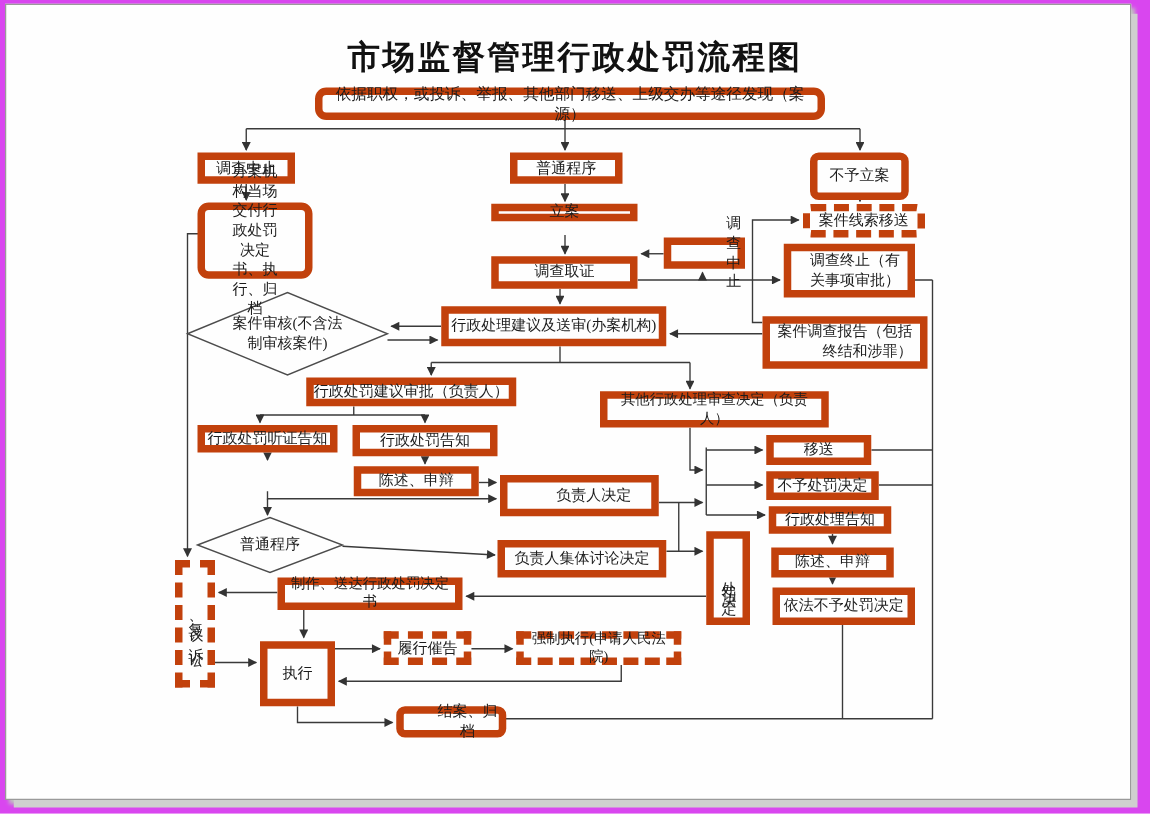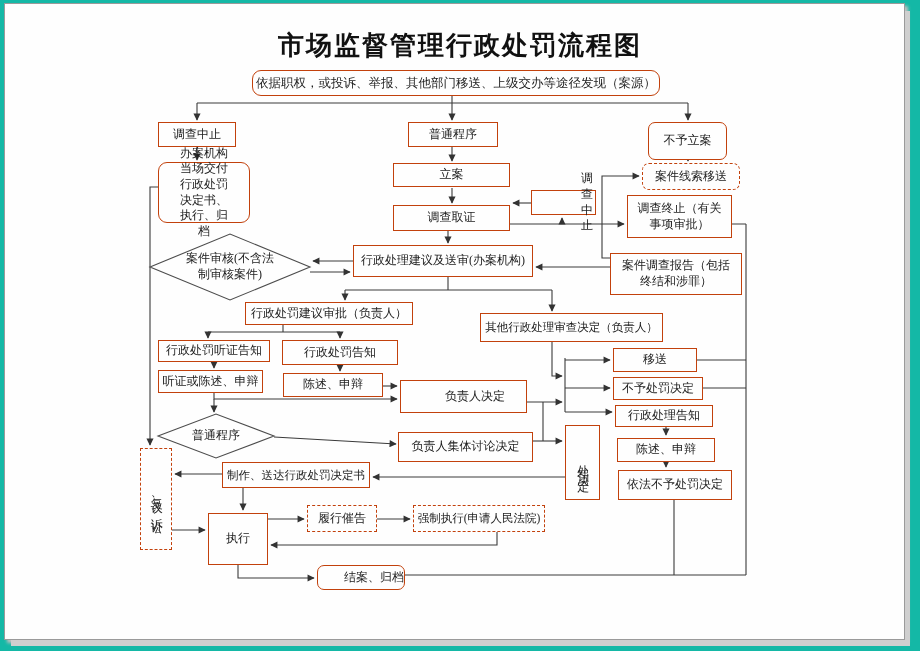--- a/index.html
+++ b/index.html
@@ -1,29 +1,29 @@
 <!DOCTYPE html>
 <html><head>
 <meta charset="utf-8">
 <style>
   html,body{margin:0;padding:0;background:#fff;}
-  .stage{position:relative;width:920px;height:651px;background:#14b8a6;overflow:hidden;
+  .stage{position:relative;width:920px;height:651px;background:#d946ef;overflow:hidden;
          font-family:"Liberation Serif","DejaVu Serif",serif;}
   .page{position:absolute;left:4px;top:3px;width:899px;height:635px;background:#fefefe;
         border:1px solid #9a9a9a;box-shadow:6px 7px 0 -1px #cfcfcf,3px 3px 3px #c0c0c0;}
   .title{position:absolute;left:0;right:0;top:28px;text-align:center;font-size:26px;
          font-weight:bold;color:#111;letter-spacing:2px;}
   svg.edges{position:absolute;left:0;top:0;}
   .node{position:absolute;display:flex;align-items:center;justify-content:center;
-        box-sizing:border-box;border:1px solid #c2410c;background:#fefefe;color:#1c1c1c;
+        box-sizing:border-box;border:6px solid #c2410c;background:#fefefe;color:#1c1c1c;
         font-size:12px;line-height:1.3;text-align:center;z-index:2;}
   .node.dashed{border-style:dashed;}
   .node.round{border-radius:7px;}
   .node.biground{border-radius:9px;}
-  .node.leftal{justify-content:flex-start;text-align:center;padding:0 6px;}
+  .node.leftal{justify-content:flex-start;text-align:right;padding:0 6px;}
   .node.vert{writing-mode:vertical-rl;letter-spacing:5px;padding-top:4px;}
   .node.small{font-size:11.5px;}
   .dlabel{position:absolute;display:flex;align-items:center;justify-content:center;
           text-align:center;font-size:12px;line-height:1.3;color:#1c1c1c;z-index:3;background:transparent;}
 </style>
 </head>
 <body>
 
 <div class="stage">
   <div class="page"></div>
@@ -92,32 +92,31 @@
       <polygon points="150,267 230,234 310,267 230,300"></polygon>
       <polygon points="158,436 216,414 274,436 216,458"></polygon>
     </g>
   </svg>
 
   <div class="node biground" style="left:252px;top:70px;width:408px;height:26px;font-size:12.5px;">依据职权，或投诉、举报、其他部门移送、上级交办等途径发现（案源）</div>
   <div class="node" style="left:158px;top:122px;width:78px;height:25px;">调查中止</div>
   <div class="node" style="left:408px;top:122px;width:90px;height:25px;">普通程序</div>
   <div class="node round" style="left:648px;top:122px;width:79px;height:38px;">不予立案</div>
   <div class="node biground" style="left:158px;top:162px;width:92px;height:61px;padding:18px;">办案机构当场交付行政处罚决定书、执行、归档</div>
-  <div class="node" style="left:393px;top:163px;width:117px;height:24px;">立案</div>
+  <div class="node" style="left:393px;top:163px;width:117px;height:14px;">立案</div>
   <div class="node" style="left:393px;top:205px;width:117px;height:26px;">调查取证</div>
   <div class="node" style="left:531px;top:190px;width:65px;height:25px;padding-left:47px;">调查中止</div>
   <div class="node round dashed" style="left:642px;top:163px;width:98px;height:27px;">案件线索移送</div>
   <div class="node leftal" style="left:627px;top:195px;width:105px;height:43px;">调查终止（有关事项审批）</div>
   <div class="node leftal" style="left:610px;top:253px;width:132px;height:42px;">案件调查报告（包括终结和涉罪）</div>
   <div class="node" style="left:353px;top:245px;width:180px;height:32px;">行政处理建议及送审(办案机构)</div>
   <div class="node" style="left:245px;top:302px;width:168px;height:23px;">行政处罚建议审批（负责人）</div>
   <div class="node small" style="left:480px;top:313px;width:183px;height:29px;">其他行政处理审查决定（负责人）</div>
   <div class="node" style="left:158px;top:340px;width:112px;height:22px;">行政处罚听证告知</div>
   <div class="node" style="left:282px;top:340px;width:116px;height:25px;">行政处罚告知</div>
-  <div class="node" style="left:158px;top:370px;width:105px;height:23px;">听证或陈述、申辩</div>
   <div class="node" style="left:283px;top:373px;width:100px;height:24px;">陈述、申辩</div>
   <div class="node" style="left:400px;top:380px;width:127px;height:33px;padding-left:23px;">负责人决定</div>
   <div class="node" style="left:613px;top:348px;width:84px;height:24px;">移送</div>
   <div class="node" style="left:613px;top:377px;width:90px;height:23px;">不予处罚决定</div>
   <div class="node" style="left:615px;top:405px;width:98px;height:22px;">行政处理告知</div>
   <div class="node" style="left:617px;top:438px;width:98px;height:24px;">陈述、申辩</div>
   <div class="node" style="left:618px;top:470px;width:114px;height:30px;">依法不予处罚决定</div>
   <div class="node vert" style="left:565px;top:425px;width:35px;height:75px;">处罚决定</div>
   <div class="node" style="left:398px;top:432px;width:135px;height:30px;">负责人集体讨论决定</div>
   <div class="node vert dashed" style="left:140px;top:448px;width:32px;height:102px;letter-spacing:3px;">复议、诉讼</div>

